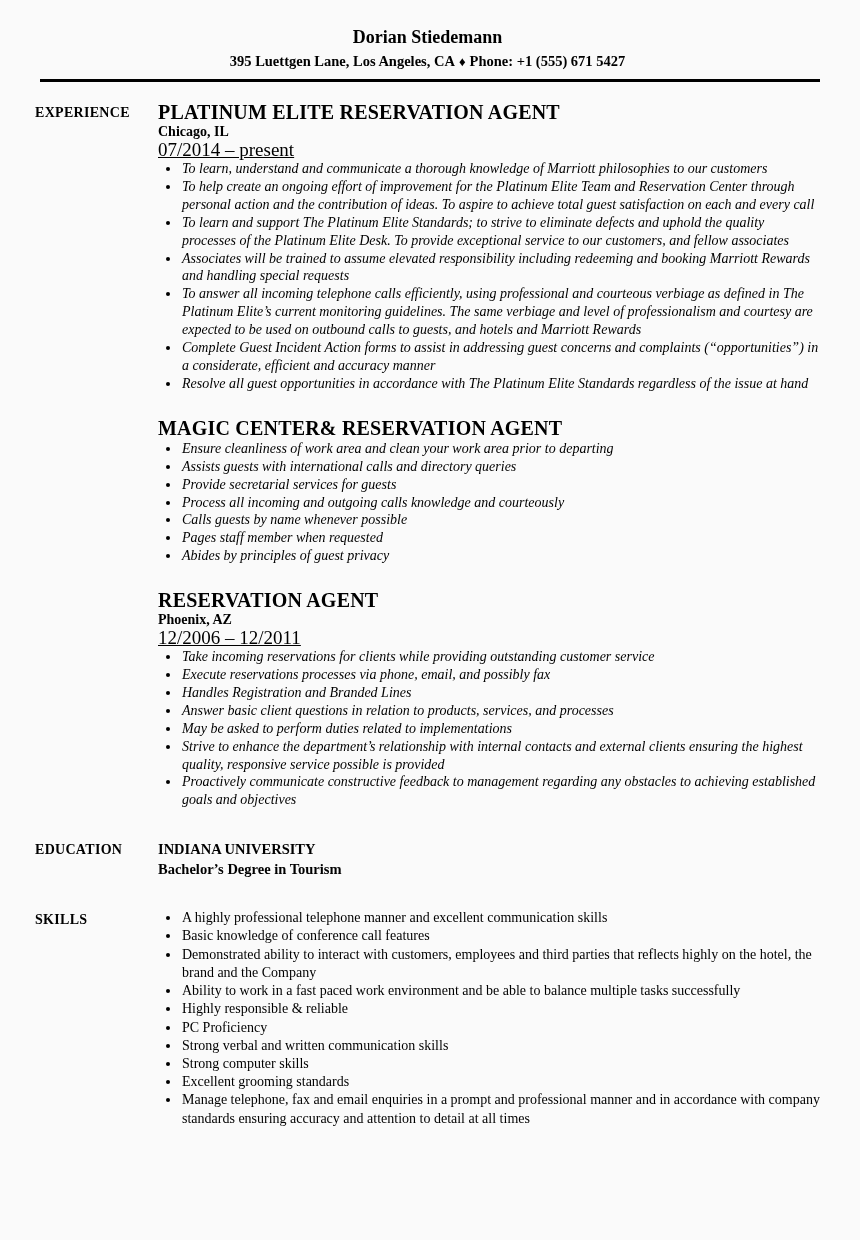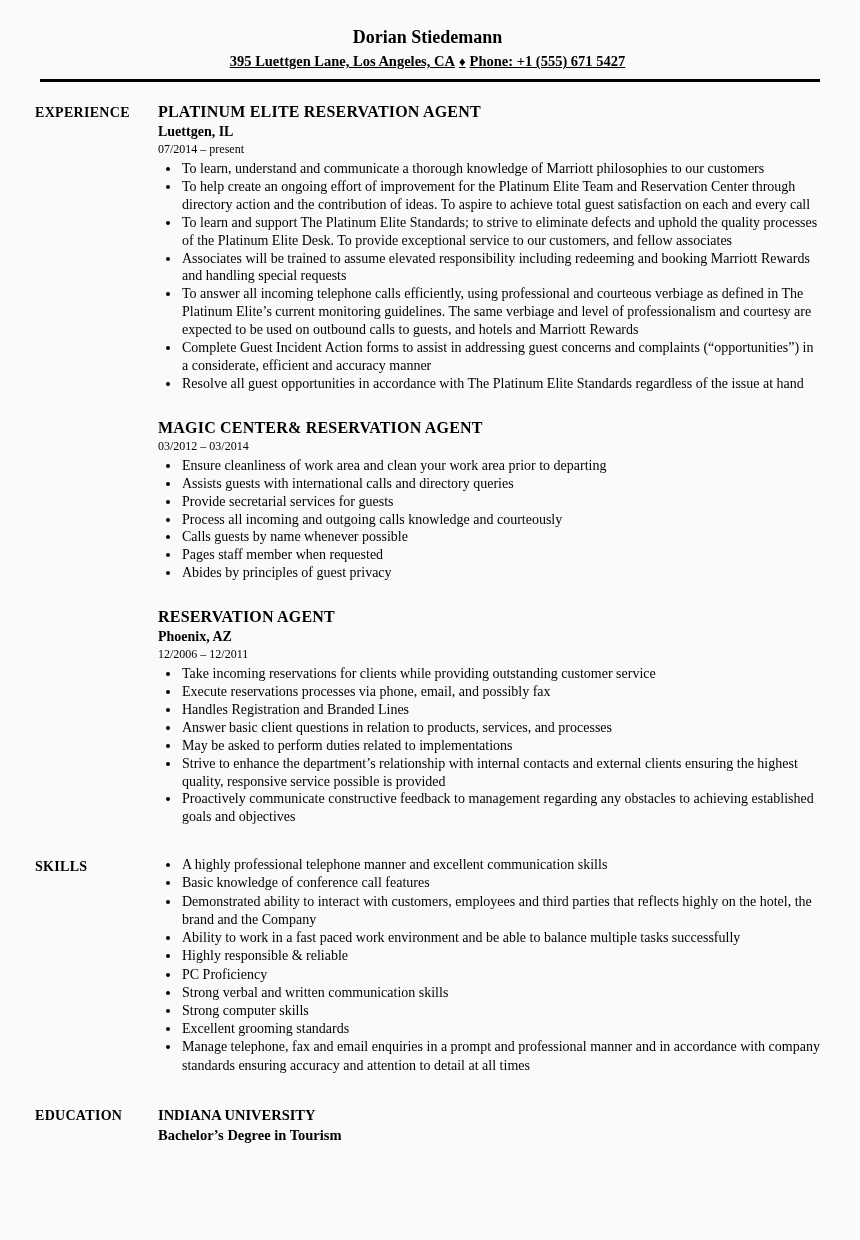--- a/index.html
+++ b/index.html
@@ -21,21 +21,20 @@
     font-size: 18px;
     line-height: 22px;
     font-weight: bold;
     margin: 10px 0 4px 0;
   }
   .contact-line {
     font-size: 14.5px;
     font-weight: bold;
     line-height: 18px;
     margin: 0;
-    text-decoration: underline;
   }
   .contact-line .diamond { padding: 0 4px; font-size: 13px; }
   .header-rule {
     border: none;
     border-top: 3px solid #000;
     margin: 8px 0 0 5px;
   }
   
   main { margin-top: 20px; }
   .row { display: flex; align-items: flex-start; }
@@ -47,44 +46,46 @@
     font-size: 14px;
     font-weight: bold;
     letter-spacing: 0.3px;
     line-height: 20px;
     padding-top: 1px;
   }
   .content { flex: 1; min-width: 0; }
   
   .job + .job { margin-top: 25px; }
   .job-title {
-    font-size: 16px;
+    font-size: 20px;
     font-weight: bold;
     letter-spacing: 0.2px;
     line-height: 20px;
     margin: 0;
   }
   .job-location {
     font-size: 14px;
     font-weight: bold;
     line-height: 19px;
   }
   .job-dates {
-    font-size: 12px;
+    font-size: 19px;
     line-height: 17px;
+    text-decoration: underline;
   }
   ul.bullets {
     margin: 2px 0 0 0;
     padding-left: 23px;
     list-style-type: disc;
   }
   ul.bullets li {
     font-size: 14px;
     line-height: 17.9px;
     padding-left: 1px;
+    font-style: italic;
   }
   
   .edu-school, .edu-degree {
     font-size: 14.5px;
     font-weight: bold;
     line-height: 20px;
   }
   
   .content ul.skills {
     margin: 0;
@@ -108,36 +109,35 @@
     <hr class="header-rule">
   </header>
 
   <main>
 
     <section class="row row-experience">
       <div class="label">EXPERIENCE</div>
       <div class="content" id="experience-content">
   <article class="job">
     <h2 class="job-title">PLATINUM ELITE RESERVATION AGENT</h2>
-    <div class="job-location">Luettgen, IL</div>
+    <div class="job-location">Chicago, IL</div>
     <div class="job-dates">07/2014 – present</div>
     <ul class="bullets">
               <li>To learn, understand and communicate a thorough knowledge of Marriott philosophies to our customers</li>
-              <li>To help create an ongoing effort of improvement for the Platinum Elite Team and Reservation Center through directory action and the contribution of ideas. To aspire to achieve total guest satisfaction on each and every call</li>
+              <li>To help create an ongoing effort of improvement for the Platinum Elite Team and Reservation Center through personal action and the contribution of ideas. To aspire to achieve total guest satisfaction on each and every call</li>
               <li>To learn and support The Platinum Elite Standards; to strive to eliminate defects and uphold the quality processes of the Platinum Elite Desk. To provide exceptional service to our customers, and fellow associates</li>
               <li>Associates will be trained to assume elevated responsibility including redeeming and booking Marriott Rewards and handling special requests</li>
               <li>To answer all incoming telephone calls efficiently, using professional and courteous verbiage as defined in The Platinum Elite’s current monitoring guidelines. The same verbiage and level of professionalism and courtesy are expected to be used on outbound calls to guests, and hotels and Marriott Rewards</li>
               <li>Complete Guest Incident Action forms to assist in addressing guest concerns and complaints (“opportunities”) in a considerate, efficient and accuracy manner</li>
               <li>Resolve all guest opportunities in accordance with The Platinum Elite Standards regardless of the issue at hand</li>
             </ul>
   </article>
 
   <article class="job">
     <h2 class="job-title">MAGIC CENTER&amp; RESERVATION AGENT</h2>
-    <div class="job-dates">03/2012 – 03/2014</div>
     <ul class="bullets">
               <li>Ensure cleanliness of work area and clean your work area prior to departing</li>
               <li>Assists guests with international calls and directory queries</li>
               <li>Provide secretarial services for guests</li>
               <li>Process all incoming and outgoing calls knowledge and courteously</li>
               <li>Calls guests by name whenever possible</li>
               <li>Pages staff member when requested</li>
               <li>Abides by principles of guest privacy</li>
             </ul>
   </article>
@@ -152,40 +152,40 @@
               <li>Handles Registration and Branded Lines</li>
               <li>Answer basic client questions in relation to products, services, and processes</li>
               <li>May be asked to perform duties related to implementations</li>
               <li>Strive to enhance the department’s relationship with internal contacts and external clients ensuring the highest quality, responsive service possible is provided</li>
               <li>Proactively communicate constructive feedback to management regarding any obstacles to achieving established goals and objectives</li>
             </ul>
   </article>
 </div>
     </section>
 
+    <section class="row row-education">
+      <div class="label">EDUCATION</div>
+      <div class="content">
+        <div class="edu-school">INDIANA UNIVERSITY</div>
+        <div class="edu-degree">Bachelor’s Degree in Tourism</div>
+      </div>
+    </section>
+
     <section class="row row-skills">
       <div class="label">SKILLS</div>
       <div class="content">
         <ul class="skills" id="skills-list">
             <li>A highly professional telephone manner and excellent communication skills</li>
             <li>Basic knowledge of conference call features</li>
             <li>Demonstrated ability to interact with customers, employees and third parties that reflects highly on the hotel, the brand and the Company</li>
             <li>Ability to work in a fast paced work environment and be able to balance multiple tasks successfully</li>
             <li>Highly responsible &amp; reliable</li>
             <li>PC Proficiency</li>
             <li>Strong verbal and written communication skills</li>
             <li>Strong computer skills</li>
             <li>Excellent grooming standards</li>
             <li>Manage telephone, fax and email enquiries in a prompt and professional manner and in accordance with company standards ensuring accuracy and attention to detail at all times</li>
           </ul>
       </div>
     </section>
 
-    <section class="row row-education">
-      <div class="label">EDUCATION</div>
-      <div class="content">
-        <div class="edu-school">INDIANA UNIVERSITY</div>
-        <div class="edu-degree">Bachelor’s Degree in Tourism</div>
-      </div>
-    </section>
-
   </main>
 </div>
 
 </body></html>

